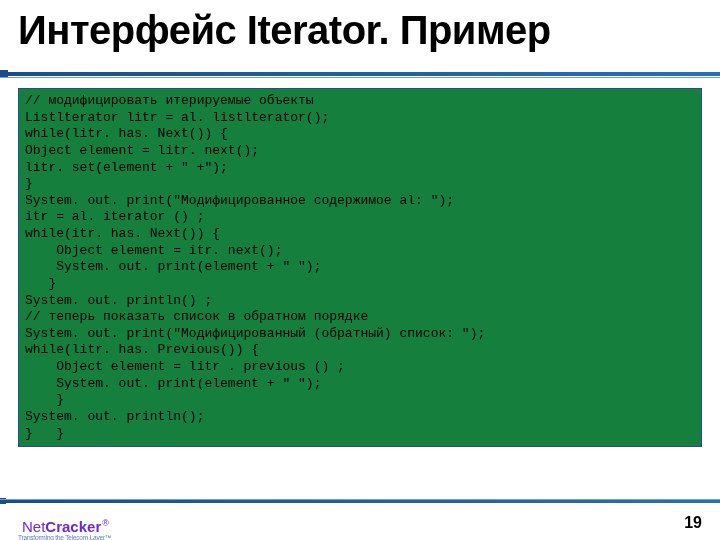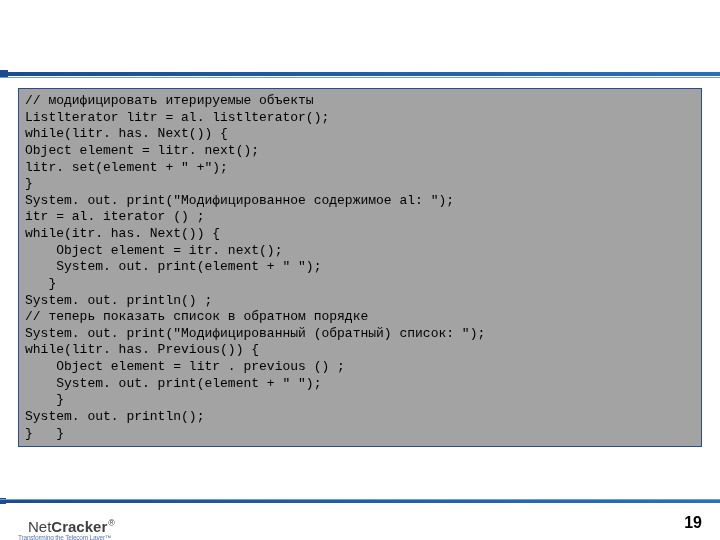--- a/index.html
+++ b/index.html
@@ -54,21 +54,21 @@
     background: #1a4d8f;
   }
   .code-box {
     position: absolute;
     top: 88px;
     left: 18px;
     width: 684px;
     border: 1px solid #2a4b8d;
     box-sizing: border-box;
     padding: 4px 6px 4px 6px;
-    background: #a3a3a3;
+    background: #15803d;
   }
   .code-box pre {
     margin: 0;
     font-family: "Courier New", Courier, monospace;
     font-size: 13px;
     line-height: 1.28;
     color: #000;
     white-space: pre;
   }
   .footer-line {
@@ -92,24 +92,24 @@
   }
   .footer-line .square {
     position: absolute;
     left: 0; top: -1px;
     width: 6px; height: 6px;
     background: #1a4d8f;
   }
   .logo {
     position: absolute;
     bottom: 6px;
-    left: 28px;
+    left: 22px;
     font-size: 15px;
     font-weight: bold;
-    color: #404040;
+    color: #6d28d9;
     line-height: 1;
   }
   .logo .net { font-weight: normal; }
   .logo .cracker { font-weight: 900; }
   .logo .reg {
     font-size: 9px;
     vertical-align: super;
     font-weight: normal;
     margin-left: 1px;
   }
@@ -128,20 +128,21 @@
     font-size: 16px;
     font-weight: bold;
     color: #000;
   }
 </style>
 </head>
 <body>
 
 <div class="slide">
 
+  <div class="title">Интерфейс Iterator. Пример</div>
 
   <div class="title-underline">
     <div class="square"></div>
     <div class="thick"></div>
     <div class="thin"></div>
   </div>
 
   <div class="code-box">
     <pre id="code-pre">// модифицировать итерируемые объекты
 Listlterator litr = al. listlterator();

